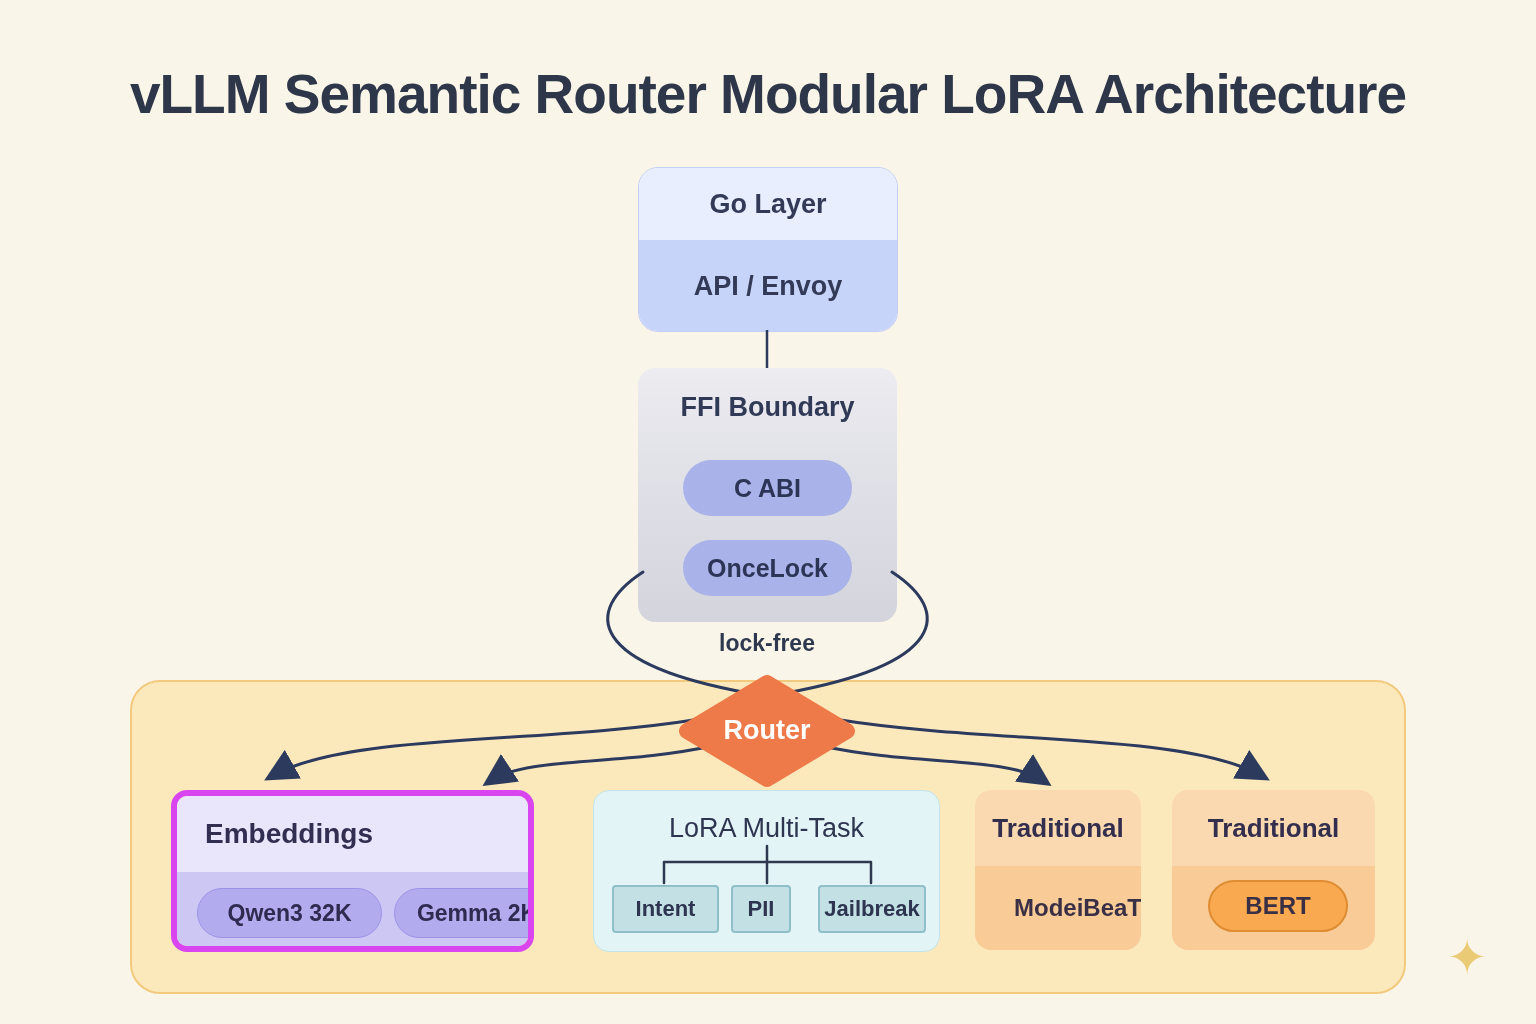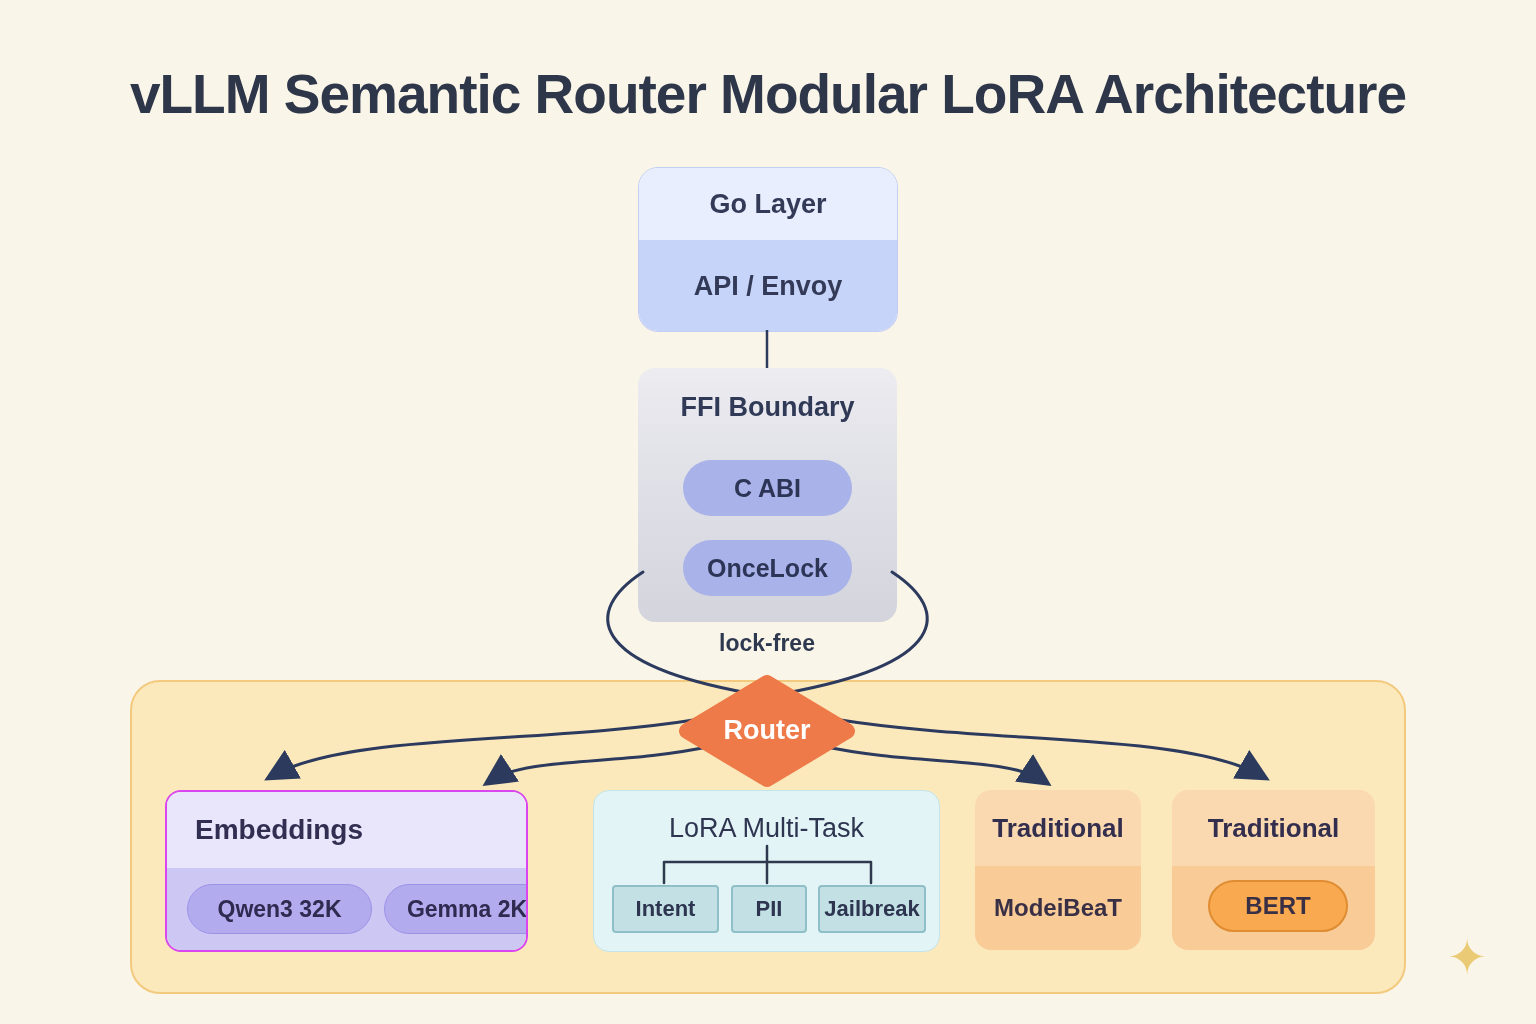--- a/index.html
+++ b/index.html
@@ -37,44 +37,44 @@
   
   .yellow{left:130px;top:680px;width:1276px;height:314px;border-radius:30px;
     background:#fce9bb;border:2px solid #f2c97d;box-sizing:border-box;}
 
   
   .router-label{left:687px;top:715px;width:160px;text-align:center;
     font-size:27px;font-weight:700;color:#ffffff;z-index:5;}
 
   
   .gbox{border-radius:16px;overflow:hidden;box-sizing:border-box;z-index:2;}
-  .emb-box{left:165px;top:790px;width:363px;height:162px;border:2px solid #d946ef;}
+  .emb-box{left:171px;top:790px;width:363px;height:162px;border:6px solid #d946ef;}
   .emb-head{height:76px;background:#e9e6fb;display:flex;align-items:center;
     padding-left:28px;font-size:28px;font-weight:700;color:#322e52;box-sizing:border-box;}
   .emb-body{height:86px;background:#cdc7f4;position:relative;}
   .emb-pill{position:absolute;top:16px;height:50px;border-radius:25px;background:#b2abee;
     border:1px solid #9c93e6;font-size:23px;font-weight:700;color:#2e2a50;box-sizing:border-box;}
   .emb-pill.p0{left:20px;width:185px;}
   .emb-pill.p1{left:217px;width:166px;}
 
   .lora-box{left:593px;top:790px;width:347px;height:162px;background:#e2f4f6;
     border:1px solid #c4e4e9;}
   .lora-title{position:absolute;left:0;top:22px;width:100%;text-align:center;
     font-size:27px;font-weight:400;color:#2e3550;}
   .lora-pill{position:absolute;top:94px;height:48px;border-radius:4px;background:#c3e1e5;
     border:2px solid #8fbfc7;font-size:22px;font-weight:700;color:#2e3550;box-sizing:border-box;}
   .lora-pill.p0{left:18px;width:107px;}
-  .lora-pill.p1{left:137px;width:76px;}
+  .lora-pill.p1{left:137px;width:60px;}
   .lora-pill.p2{left:224px;width:108px;}
 
   .trad-head{height:76px;background:#fbd9b0;font-size:26px;font-weight:700;color:#332e4e;}
   .trad-body{height:84px;background:#f8cb97;position:relative;}
   .trad1{left:975px;top:790px;width:166px;height:160px;}
   .trad2{left:1172px;top:790px;width:203px;height:160px;}
-  .trad-model{width:100%;height:100%;font-size:24px;font-weight:700;color:#3a3046;}
+  .trad-model{width:100%;height:100%;font-size:24px;font-weight:700;color:#3a3046;padding-left:20px;}
   .bert-pill{position:absolute;left:36px;top:14px;width:140px;height:52px;border-radius:26px;
     background:#f9a94f;border:2px solid #df8c33;font-size:24px;font-weight:700;
     color:#3a3046;box-sizing:border-box;}
 
   .sparkle{left:1432px;top:922px;width:70px;height:70px;font-size:48px;color:#eaca74;}
 
   svg.overlay{position:absolute;left:0;top:0;width:1536px;height:1024px;
     pointer-events:none;z-index:4;}
 </style>
 </head>

